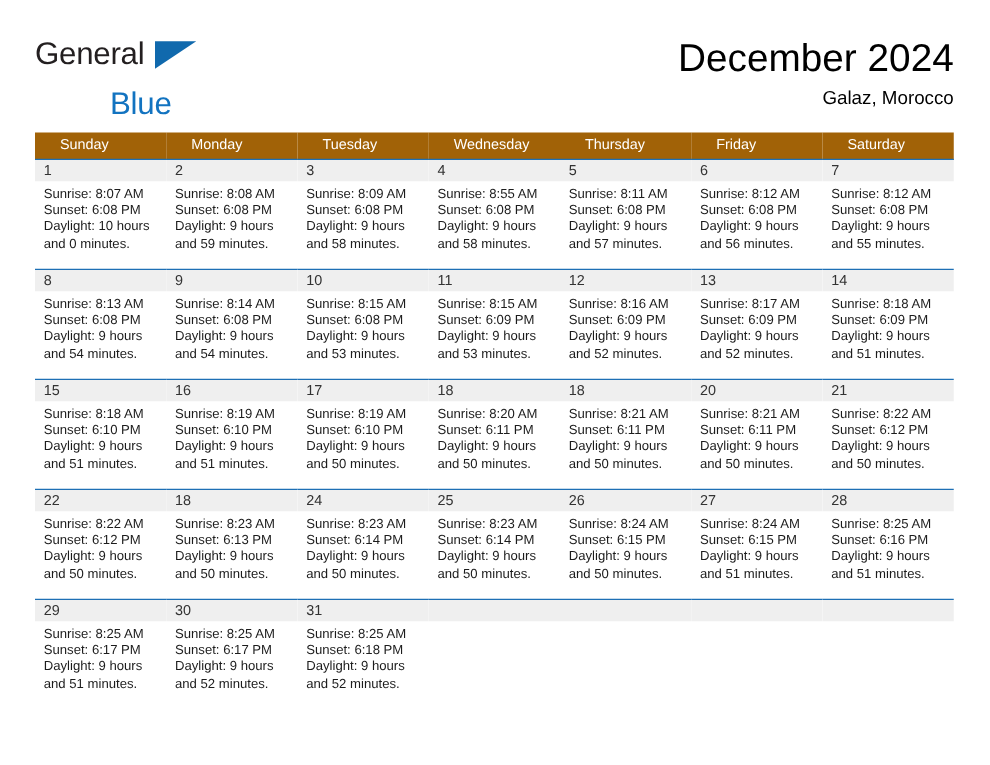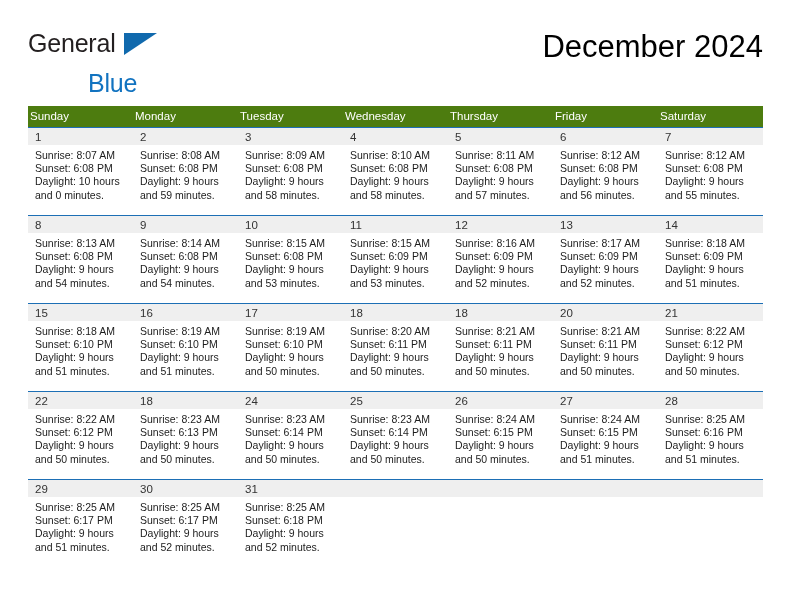--- a/index.html
+++ b/index.html
@@ -90,26 +90,26 @@
   .calendar {
     position: absolute;
     left: 28px;
     top: 106px;
     width: 735px;
     border-collapse: collapse;
     table-layout: fixed;
   }
 
   .calendar th {
-    background: #4d7c0f;
+    background: #a16207;
     color: #ffffff;
     font-size: 11.5px;
     font-weight: normal;
     text-align: left;
-    padding: 4px 0 5px 2px;
+    padding: 4px 0 5px 20px;
     height: 12px;
     border: none;
   }
 
   .calendar td {
     width: 105px;
     vertical-align: top;
     padding: 0;
     border: none;
     border-top: 1.4px solid #1d6fb5;
@@ -151,20 +151,21 @@
   <div class="header">
 
     <div class="brand">
       <span class="brand-general">General</span>
       <span class="brand-flag"></span>
       <span class="brand-blue">Blue</span>
     </div>
 
     <div class="title-block">
       <div class="month-title">December 2024</div>
+      <div class="location-title">Galaz, Morocco</div>
     </div>
 
   </div>
 
   <table class="calendar">
     <thead>
       <tr>
         <th>Sunday</th>
         <th>Monday</th>
         <th>Tuesday</th>
@@ -206,21 +207,21 @@
                 <div>Sunset: 6:08 PM</div>
                 <div>Daylight: 9 hours</div>
                 <div>and 58 minutes.</div>
               </div>
             </div>
           </td>
           <td>
             <div class="cell">
               <div class="cell-date-band">4</div>
               <div class="cell-body">
-                <div>Sunrise: 8:10 AM</div>
+                <div>Sunrise: 8:55 AM</div>
                 <div>Sunset: 6:08 PM</div>
                 <div>Daylight: 9 hours</div>
                 <div>and 58 minutes.</div>
               </div>
             </div>
           </td>
           <td>
             <div class="cell">
               <div class="cell-date-band">5</div>
               <div class="cell-body">

